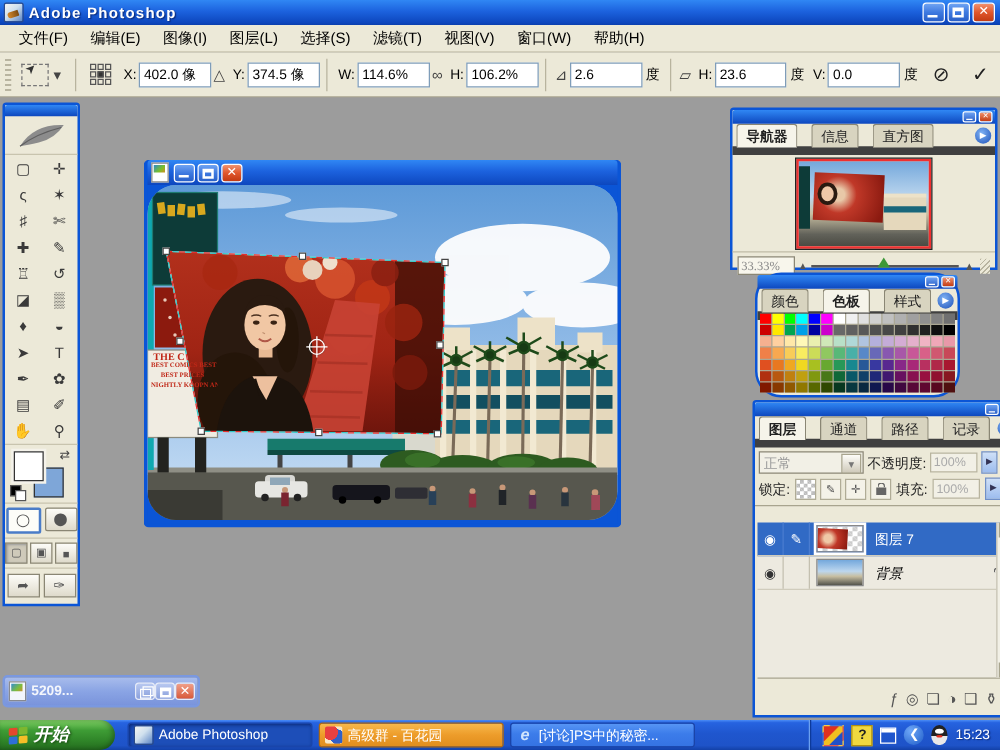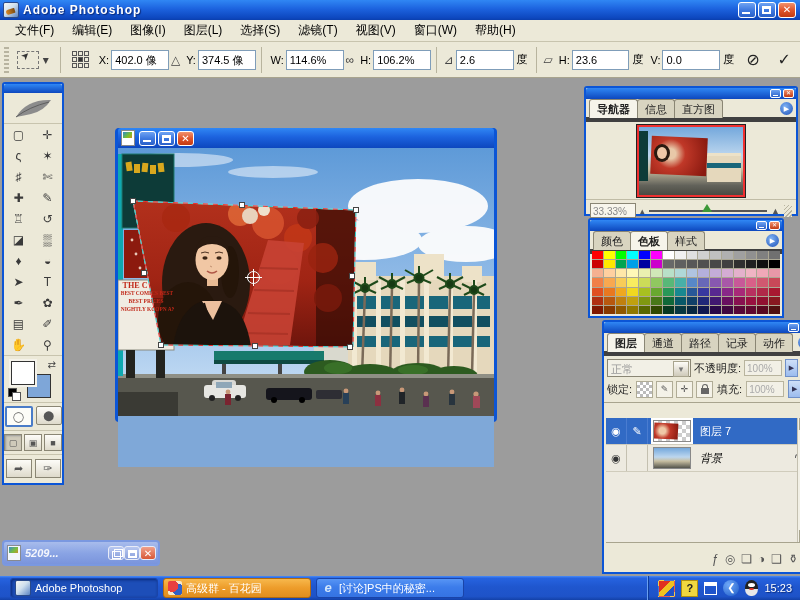--- a/index.html
+++ b/index.html
@@ -73,21 +73,21 @@
   
   .docwin{position:absolute;left:115px;top:50px;width:382px;height:294px;
     border:3px solid #0B55D6;border-top:none;border-radius:4px;box-sizing:border-box;background:#0B55D6;}
   .doc-titlebar{height:20px;border-radius:3px 3px 0 0;display:flex;align-items:center;color:#fff;font-weight:bold;
     background:linear-gradient(180deg,#3087F4 0%,#1C62DE 45%,#0D47BE 100%);}
   .doc-icon{width:12px;height:14px;background:#fff;border:1px solid #888;margin:0 4px 0 3px;position:relative;}
   .doc-icon:before{content:"";position:absolute;left:1px;top:1px;width:9px;height:6px;background:linear-gradient(135deg,#2a8ad0,#7ac02a 60%,#d09020);}
   .doc-title{font-size:11px;white-space:nowrap;overflow:hidden;text-shadow:1px 1px 1px #0a2a7a;flex:1 1 auto;}
   .doc-btns{display:flex;gap:2px;padding-right:2px;}
   .doc-btns .wbtn{width:17px;height:15px;}
-  .canvas{position:relative;width:376px;height:319px;background:#7FA8D8;overflow:hidden;}
+  .canvas{position:relative;width:376px;height:268px;background:#7FA8D8;overflow:hidden;border-radius:23px;}
   .canvas svg{position:absolute;left:0;top:0;}
   .marquee-sign{position:absolute;left:0px;top:133px;width:56px;height:68px;color:#C02818;
     font-family:"Liberation Serif","DejaVu Serif",serif;overflow:hidden;}
   .sign-line{font-size:6px;line-height:8px;text-align:center;font-weight:bold;transform:scale(.9);white-space:nowrap;}
   .sign-line:first-child{font-size:9px;text-align:left;padding-left:2px;}
   .handle{position:absolute;width:6px;height:6px;background:#fff;border:1px solid #444;box-sizing:border-box;}
   .h-tl{left:12px;top:50px}.h-tm{left:121px;top:54px}.h-tr{left:235px;top:59px}
   .h-ml{left:23px;top:122px}.h-mr{left:231px;top:125px}
   .h-bl{left:40px;top:194px}.h-bm{left:134px;top:195px}.h-br{left:229px;top:196px}
   .center-ref{position:absolute;left:129px;top:123px;width:11px;height:11px;border:1px solid #fff;border-radius:50%;
@@ -95,45 +95,45 @@
   .center-ref:before{content:"";position:absolute;left:5px;top:-3px;width:1px;height:17px;background:#fff;}
   .center-ref:after{content:"";position:absolute;top:5px;left:-3px;height:1px;width:17px;background:#fff;}
   
   .panel{position:absolute;background:#ECE9D8;border:2px solid #0B55D6;border-radius:3px 3px 0 0;box-sizing:border-box;}
   .pn-title{height:11px;background:linear-gradient(180deg,#3087F4,#0D47BE);border-radius:2px 2px 0 0;
     display:flex;justify-content:flex-end;align-items:center;gap:2px;padding-right:2px;}
   .pbtn{width:11px;height:9px;border-radius:2px;border:1px solid #fff;box-sizing:border-box;
     background:linear-gradient(180deg,#6FA3F2,#2A60C8);color:#fff;font-size:6px;line-height:7px;text-align:center;font-weight:bold;}
   .pbtn.close{background:linear-gradient(180deg,#F0926E,#C23A12);}
   .pbtn.min:after{content:"";display:block;margin:5px auto 0;width:5px;height:1px;background:#fff;}
-  .tabs{display:flex;align-items:center;height:18px;border-bottom:5px solid #404040;padding-left:3px;position:relative;}
+  .tabs{display:flex;align-items:center;height:18px;border-bottom:7px solid #404040;padding-left:3px;position:relative;gap:12px;}
   .tab{font-size:11px;padding:2px 7px 1px;border:1px solid #8a8674;border-bottom:none;border-radius:3px 3px 0 0;
     background:#D8D4C0;margin-right:-1px;color:#222;white-space:nowrap;}
   .tab.active{background:#F6F4EA;position:relative;z-index:2;font-weight:bold;}
   .tab-more{position:absolute;right:3px;top:3px;width:13px;height:13px;border-radius:50%;
     background:radial-gradient(circle at 40% 35%,#7FB2F4,#1C50B8);color:#fff;font-size:7px;line-height:13px;text-align:center;}
   
   .navigator{left:584px;top:8px;width:214px;height:130px;}
   .nav-body{height:77px;display:flex;align-items:center;justify-content:center;}
   .nav-thumb{width:104px;height:68px;border:2px solid #F03030;outline:1px solid #222;position:relative;overflow:hidden;
     background:linear-gradient(180deg,#74A8DC 0%,#BCD6EE 42%,#C8BFA2 62%,#62625A 86%,#4A4A42 100%);}
   .nt-layer{position:absolute;left:12px;top:10px;width:56px;height:38px;transform:rotate(2.5deg);
     background:radial-gradient(circle at 35% 45%,#E8C8A8 0 12%,#C03828 35%,#8B1A10 90%);}
   .nt-face{position:absolute;left:18px;top:20px;width:10px;height:12px;border-radius:50%;background:#F0C8A8;box-shadow:0 0 0 3px #2A1A10;}
   .nt-building{position:absolute;right:2px;top:26px;width:34px;height:26px;background:#E5D8BC;border-top:3px solid #EDE2C8;}
   .nt-glass{position:absolute;right:2px;top:36px;width:34px;height:5px;background:#19667A;}
   .nt-sign{position:absolute;left:0;top:4px;width:9px;height:50px;background:#0D3B38;}
   .nav-bottom{height:21px;display:flex;align-items:center;gap:4px;padding:0 4px;border-top:1px solid #c0bca6;}
-  .nav-zoom{width:46px;height:15px;border:1px solid #8a8674;background:#F8F6EC;color:#888;font-size:10px;line-height:15px;padding:0 2px;box-sizing:border-box;}
+  .nav-zoom{width:46px;height:15px;border:1px solid #8a8674;background:#F8F6EC;color:#888;font-size:10px;line-height:15px;padding:0 2px;box-sizing:border-box;font-family:Liberation Serif, serif;}
   .nav-btn{font-size:9px;color:#555;}
   .nav-slider{flex:1;height:2px;background:#555;position:relative;}
   .nav-thumbtri{position:absolute;left:45%;top:-6px;width:0;height:0;border-left:5px solid transparent;border-right:5px solid transparent;border-bottom:8px solid #3C9838;}
   .nav-grip{width:8px;height:12px;background:repeating-linear-gradient(135deg,#b8b4a0 0 1px,#ECE9D8 1px 3px);}
   
-  .swatches{left:588px;top:140px;width:196px;height:100px;}
+  .swatches{left:604px;top:140px;width:164px;height:100px;border-radius:21px;}
   .swatch-grid{position:absolute;left:2px;right:2px;top:31px;bottom:2px;background:#ABA793;
     display:grid;grid-template-columns:repeat(16,1fr);grid-auto-rows:1fr;gap:1px;}
   .swatch{width:100%;height:100%;}
   
   .layers{left:602px;top:242px;width:214px;height:254px;}
   .lp-row1{display:flex;align-items:center;gap:3px;padding:3px 3px 2px;}
   .blend{width:84px;height:18px;border:1px solid #8a8674;background:#F2F0E6;color:#999;font-size:11px;line-height:18px;
     padding:0 3px;box-sizing:border-box;position:relative;}
   .blend:after{content:"▾";position:absolute;right:1px;top:1px;width:14px;height:14px;background:linear-gradient(180deg,#fdfcf8,#cfcaba);
     border:1px solid #a8a48e;color:#777;font-size:9px;text-align:center;line-height:14px;}
@@ -175,21 +175,21 @@
   .imebar{position:absolute;left:643px;top:436px;height:24px;display:flex;align-items:center;gap:1px;
     background:#D6D2C2;border:1px solid #888;box-shadow:1px 1px 2px rgba(0,0,0,.4);padding:1px;z-index:30;}
   .ime-icon{width:20px;height:20px;background:linear-gradient(135deg,#E03020 0 40%,#F0C020 40% 65%,#2050C8 65%);
     border:1px solid #666;}
   .ime-btn{height:20px;min-width:20px;border:1px solid #999;background:linear-gradient(180deg,#F4F2EA,#CCC8B8);
     display:flex;align-items:center;justify-content:center;font-size:13px;color:#111;padding:0 2px;font-weight:bold;}
   
   .minidoc{position:absolute;left:2px;top:462px;width:158px;height:26px;border:2px solid #7A98E0;border-radius:4px;
     background:linear-gradient(180deg,#A8BCEC 0%,#8AA4E4 50%,#7A94DC 100%);display:flex;align-items:center;box-sizing:border-box;}
   .minidoc .doc-icon{opacity:.9;}
-  .minidoc-title{color:#F4F6FC;font-weight:bold;font-size:11px;flex:1;font-style:italic;}
+  .minidoc-title{color:#F4F6FC;font-weight:bold;font-size:11px;flex:1;}
   .minidoc .wbtn{width:16px;height:14px;background:linear-gradient(180deg,#B8C8F0,#8AA0DC);border-color:#E8ECF8;}
   .minidoc .wbtn.close{background:linear-gradient(180deg,#F0A08A,#D85838);}
   .minidoc .wbtn.restore:after{content:"";position:absolute;left:3px;top:4px;width:7px;height:6px;border:1px solid #fff;}
   .minidoc .wbtn.restore:before{content:"";position:absolute;left:5px;top:2px;width:7px;height:6px;border:1px solid #fff;background:transparent;}
   
   .taskbar{position:absolute;left:0;top:576px;width:800px;height:24px;
     background:linear-gradient(180deg,#4A8CF7 0%,#2663E0 9%,#1F56CE 45%,#1E53C8 85%,#1341A8 100%);display:flex;align-items:center;}
   .startbtn{height:24px;width:92px;border-radius:0 12px 12px 0;display:flex;align-items:center;gap:5px;padding-left:7px;box-sizing:border-box;
     background:linear-gradient(180deg,#7FD164 0%,#3E9C35 35%,#2F8428 70%,#236B1E 100%);box-shadow:inset -2px 0 4px rgba(0,0,0,.3);}
   .flag{display:grid;grid-template-columns:7px 7px;grid-template-rows:6px 6px;gap:1px;transform:skewY(-6deg);}
@@ -859,20 +859,29 @@
     <div class="minidoc">
       <span class="doc-icon"></span>
       <span class="minidoc-title">5209...</span>
       <span class="wbtn restore"></span>
       <span class="wbtn max"></span>
       <span class="wbtn close" style="margin-right:2px">✕</span>
     </div>
   </div>
 
   <div class="taskbar">
+    <div class="startbtn">
+      <span class="flag">
+          <i></i>
+          <i></i>
+          <i></i>
+          <i></i>
+        </span>
+      <span class="start-label">开始</span>
+    </div>
     <div class="tasks" id="tasks">
         <div class="task active">
           <span class="task-ico ico-ps"></span>
           <span>Adobe Photoshop</span>
         </div>
         <div class="task alert">
           <span class="task-ico ico-qq"></span>
           <span>高级群 - 百花园</span>
         </div>
         <div class="task normal">

